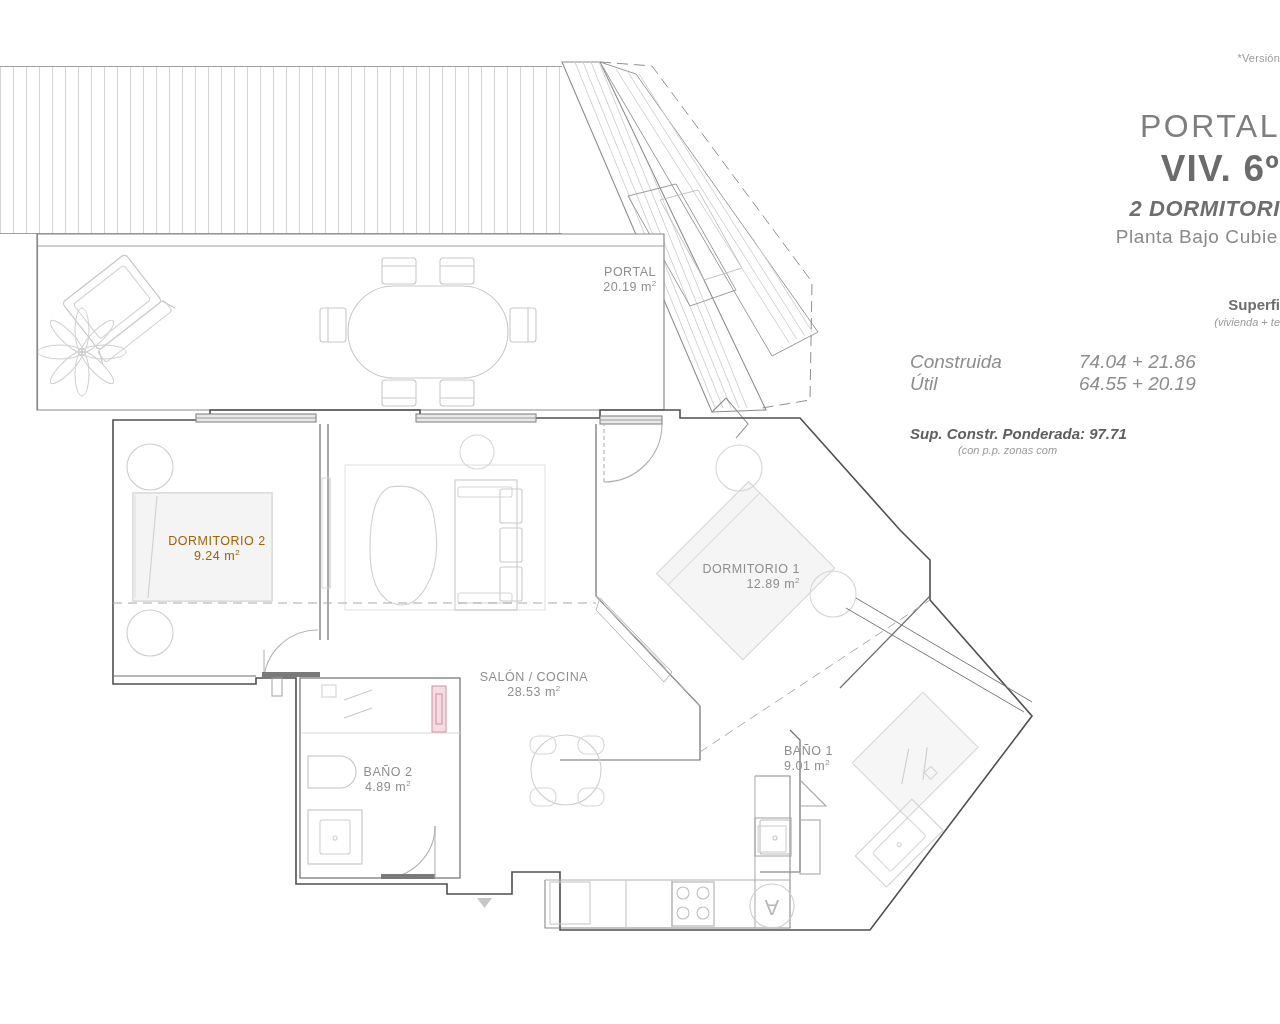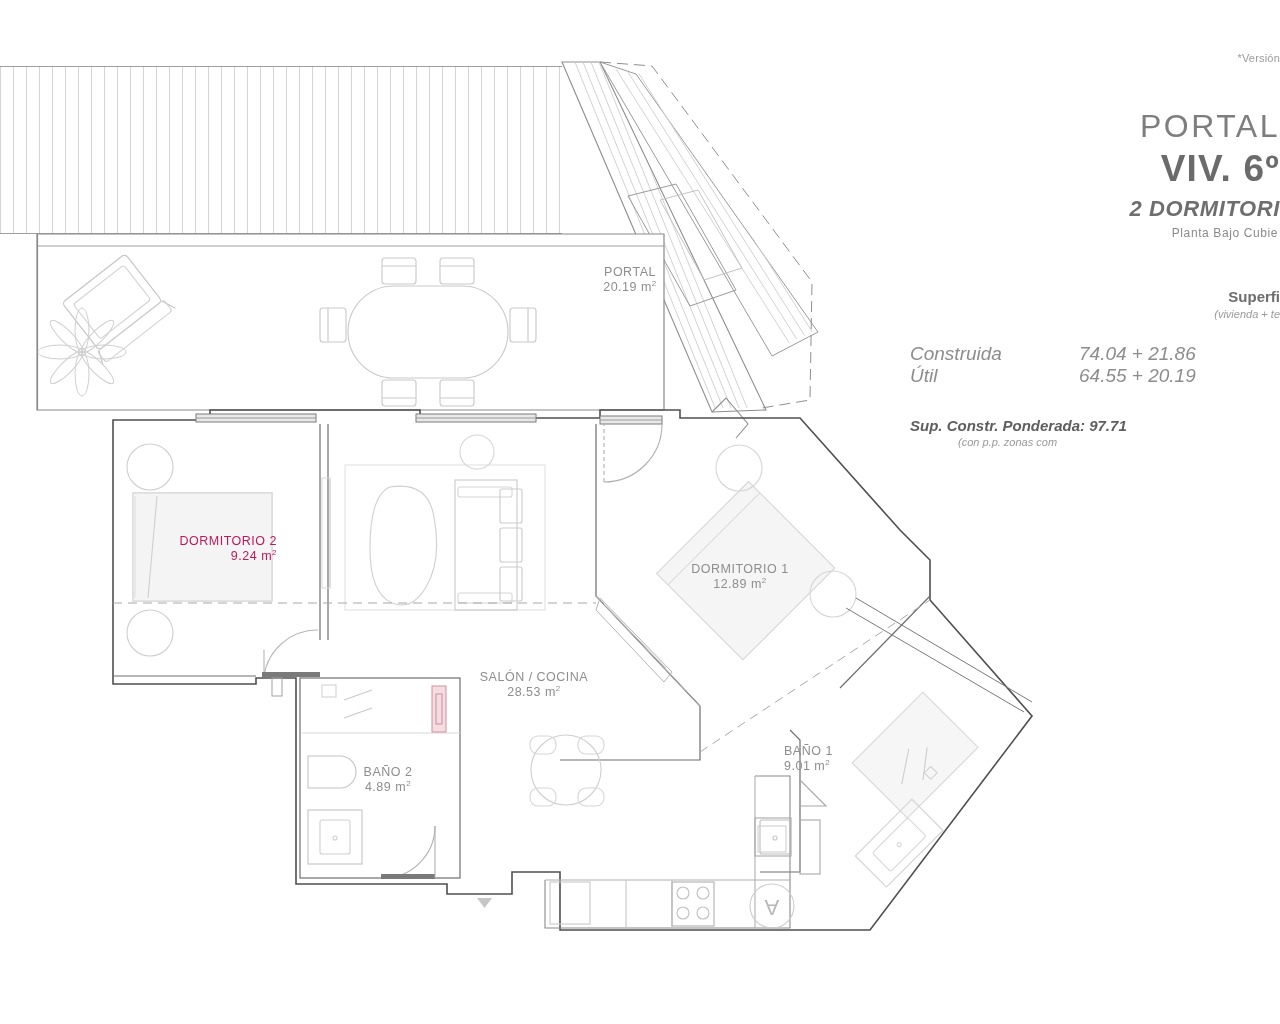--- a/index.html
+++ b/index.html
@@ -6,21 +6,21 @@
   html,body{margin:0;padding:0;background:#ffffff;}
   body{width:1280px;height:1024px;overflow:hidden;
        font-family:"Liberation Sans","DejaVu Sans",sans-serif;color:#8a8a8a;}
   #root{position:relative;width:1280px;height:1024px;background:#fff;}
   #plan{position:absolute;left:0;top:0;width:1280px;height:1024px;}
   .info{position:absolute;right:-14px;top:0;width:420px;text-align:right;}
   .ver{font-size:11px;color:#9b9b9b;letter-spacing:.2px;margin-top:52px;margin-right:14px;}
   .portal{font-size:32px;color:#7e7e7e;letter-spacing:2.5px;margin-top:44px;margin-right:14px;font-weight:400;}
   .viv{font-size:37px;color:#6b6b6b;letter-spacing:1.2px;font-weight:700;margin-top:3px;margin-right:14px;}
   .dorm{font-size:22px;color:#6e6e6e;font-weight:700;font-style:italic;letter-spacing:.6px;margin-top:6px;margin-right:14px;}
-  .planta{font-size:12px;color:#8a8a8a;letter-spacing:.6px;margin-top:4px;margin-right:16px;}
+  .planta{font-size:19px;color:#8a8a8a;letter-spacing:.6px;margin-top:4px;margin-right:16px;}
   .sup-h{font-size:15px;color:#6d6d6d;font-weight:700;margin-top:48px;margin-right:14px;}
   .sup-s{font-size:11px;color:#9a9a9a;font-style:italic;margin-top:3px;margin-right:14px;}
   .rows{margin-top:23px;margin-right:14px;}
   .row{display:flex;justify-content:flex-start;font-size:19px;color:#8d8d8d;font-style:italic;line-height:22px;}
   .row .lbl{width:205px;text-align:left;padding-left:36px;box-sizing:border-box;}
   .row .val{flex:1;text-align:left;}
   .pond{font-size:15px;color:#5e5e5e;font-weight:700;font-style:italic;margin-top:30px;margin-right:14px;text-align:left;padding-left:36px;}
   .pond-s{font-size:11px;color:#9a9a9a;font-style:italic;margin-top:2px;margin-right:14px;text-align:left;padding-left:84px;}
   .rlabel{font-family:"Liberation Sans","DejaVu Sans",sans-serif;}
 </style>
@@ -339,25 +339,25 @@
       <path d="M 600,598 L 672,672 L 664,682 L 596,610 Z" stroke="#b5b5b5"></path>
       <path d="M 604,604 L 666,668" stroke="#d0d0d0"></path>
     </g>
   </svg>
 
   <div>
     <div style="position:absolute;left:570px;top:265px;width:120px;text-align:center;font-size:12.5px;color:#8e8e8e;letter-spacing:.5px;">
       <span>PORTAL</span><br>
       <span>20.19 m</span><sup style="font-size:8px">2</sup>
     </div>
-    <div style="position:absolute;left:157px;top:534px;width:120px;text-align:right;font-size:12.5px;color:#be185d;letter-spacing:.5px;">
+    <div style="position:absolute;left:157px;top:534px;width:120px;text-align:center;font-size:12.5px;color:#a16207;letter-spacing:.5px;">
       <span>DORMITORIO 2</span><br>
       <span>9.24 m</span><sup style="font-size:8px">2</sup>
     </div>
-    <div style="position:absolute;left:680px;top:562px;width:120px;text-align:center;font-size:12.5px;color:#8e8e8e;letter-spacing:.5px;">
+    <div style="position:absolute;left:680px;top:562px;width:120px;text-align:right;font-size:12.5px;color:#8e8e8e;letter-spacing:.5px;">
       <span>DORMITORIO 1</span><br>
       <span>12.89 m</span><sup style="font-size:8px">2</sup>
     </div>
     <div style="position:absolute;left:464px;top:670px;width:140px;text-align:center;font-size:12.5px;color:#8e8e8e;letter-spacing:.5px;">
       <span>SALÓN / COCINA</span><br>
       <span>28.53 m</span><sup style="font-size:8px">2</sup>
     </div>
     <div style="position:absolute;left:328px;top:765px;width:120px;text-align:center;font-size:12.5px;color:#8e8e8e;letter-spacing:.5px;">
       <span>BAÑO 2</span><br>
       <span>4.89 m</span><sup style="font-size:8px">2</sup>

